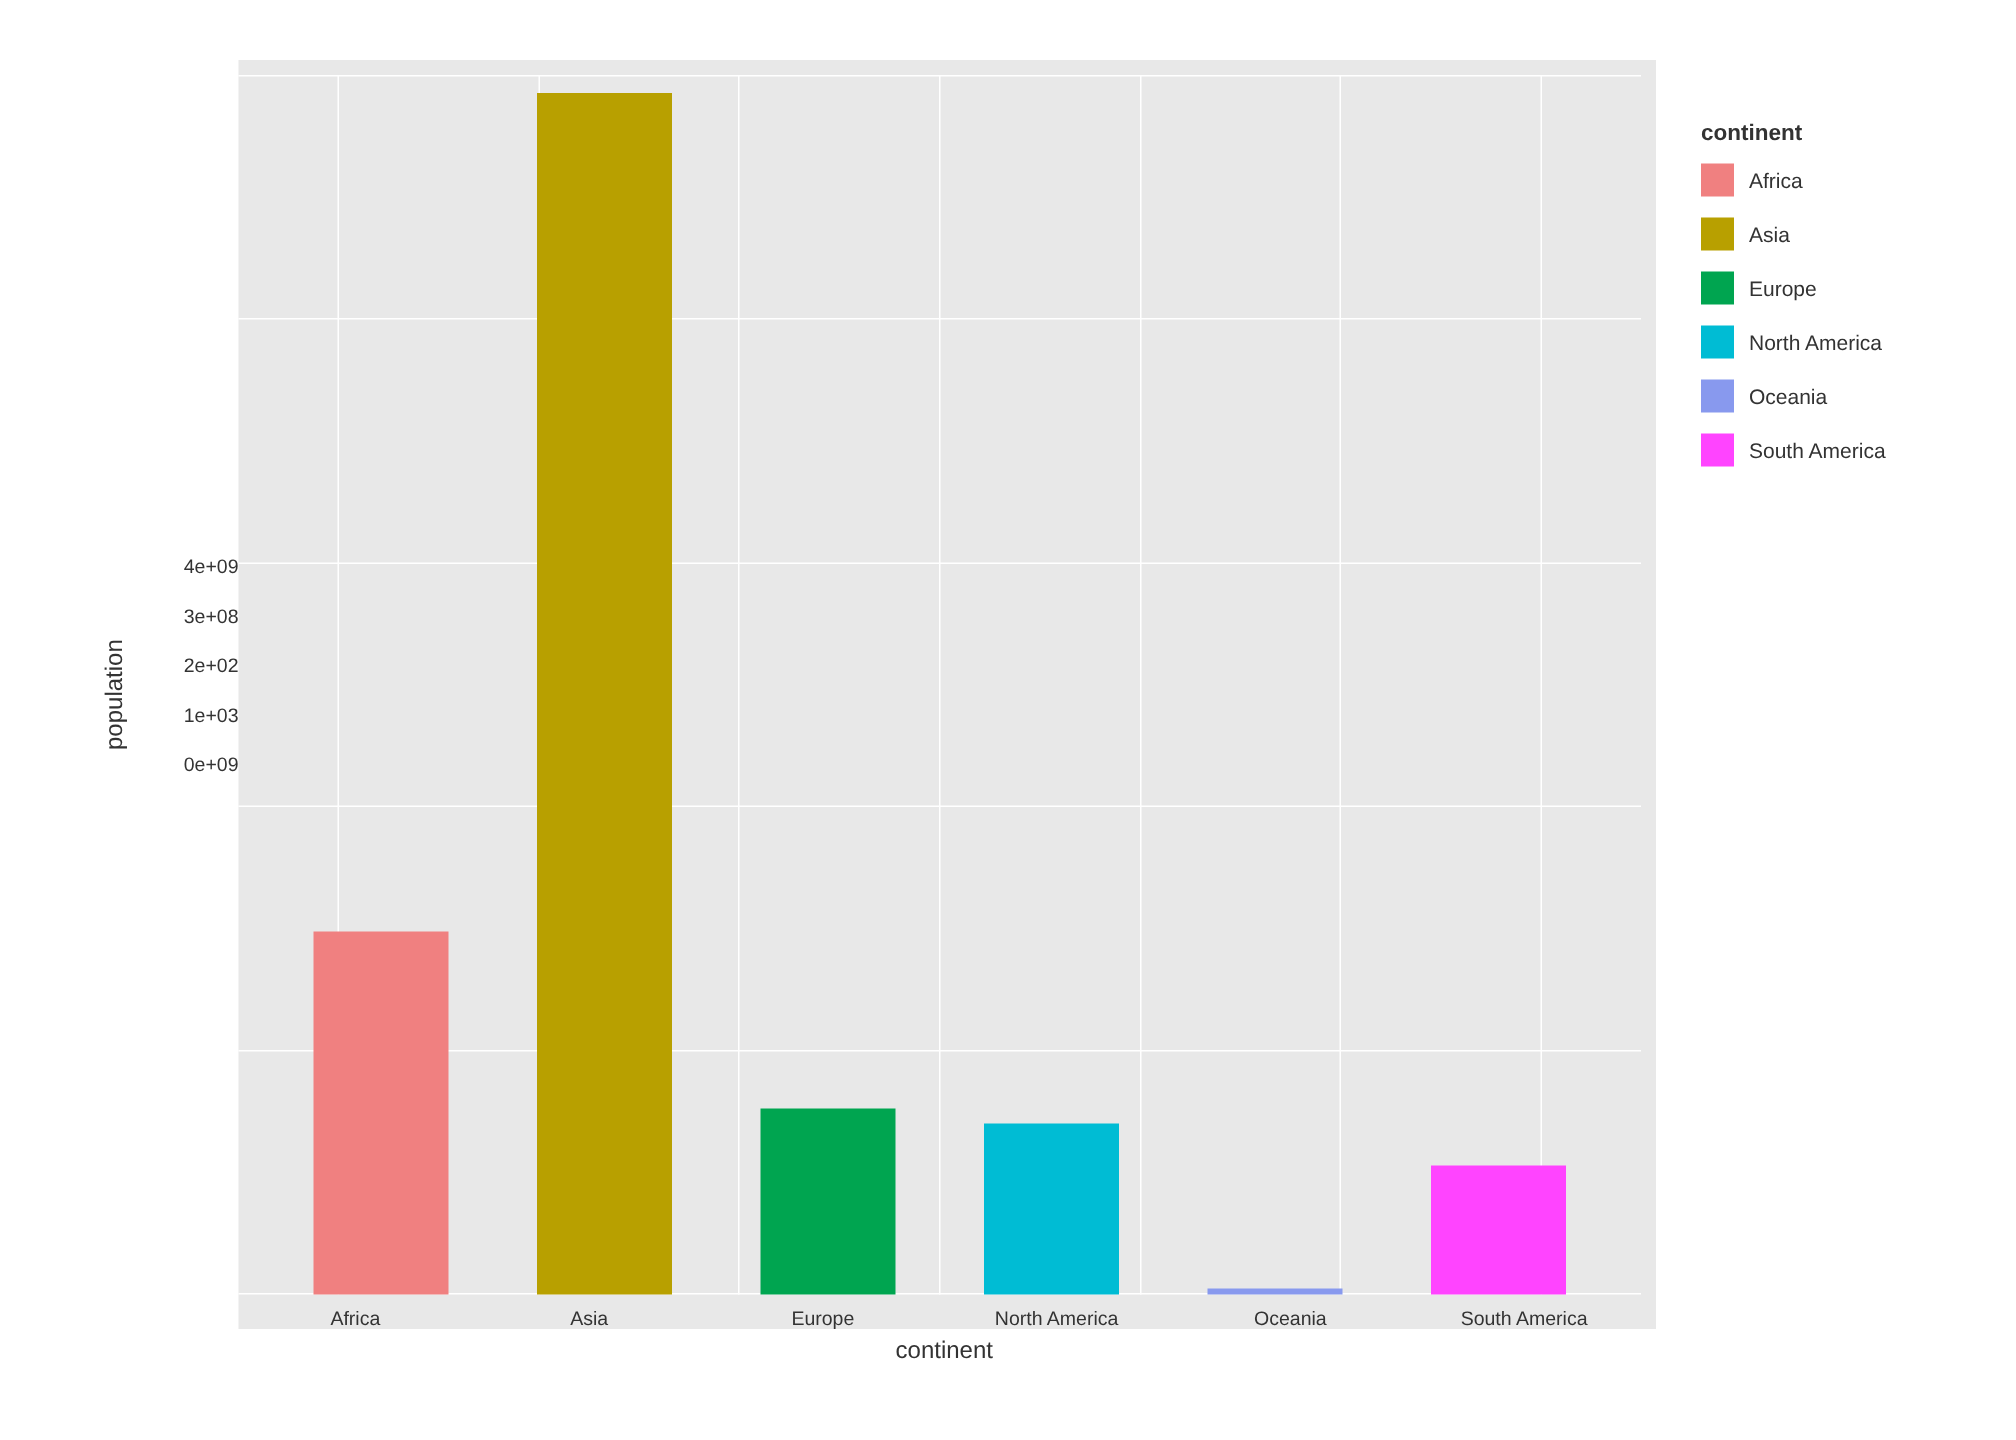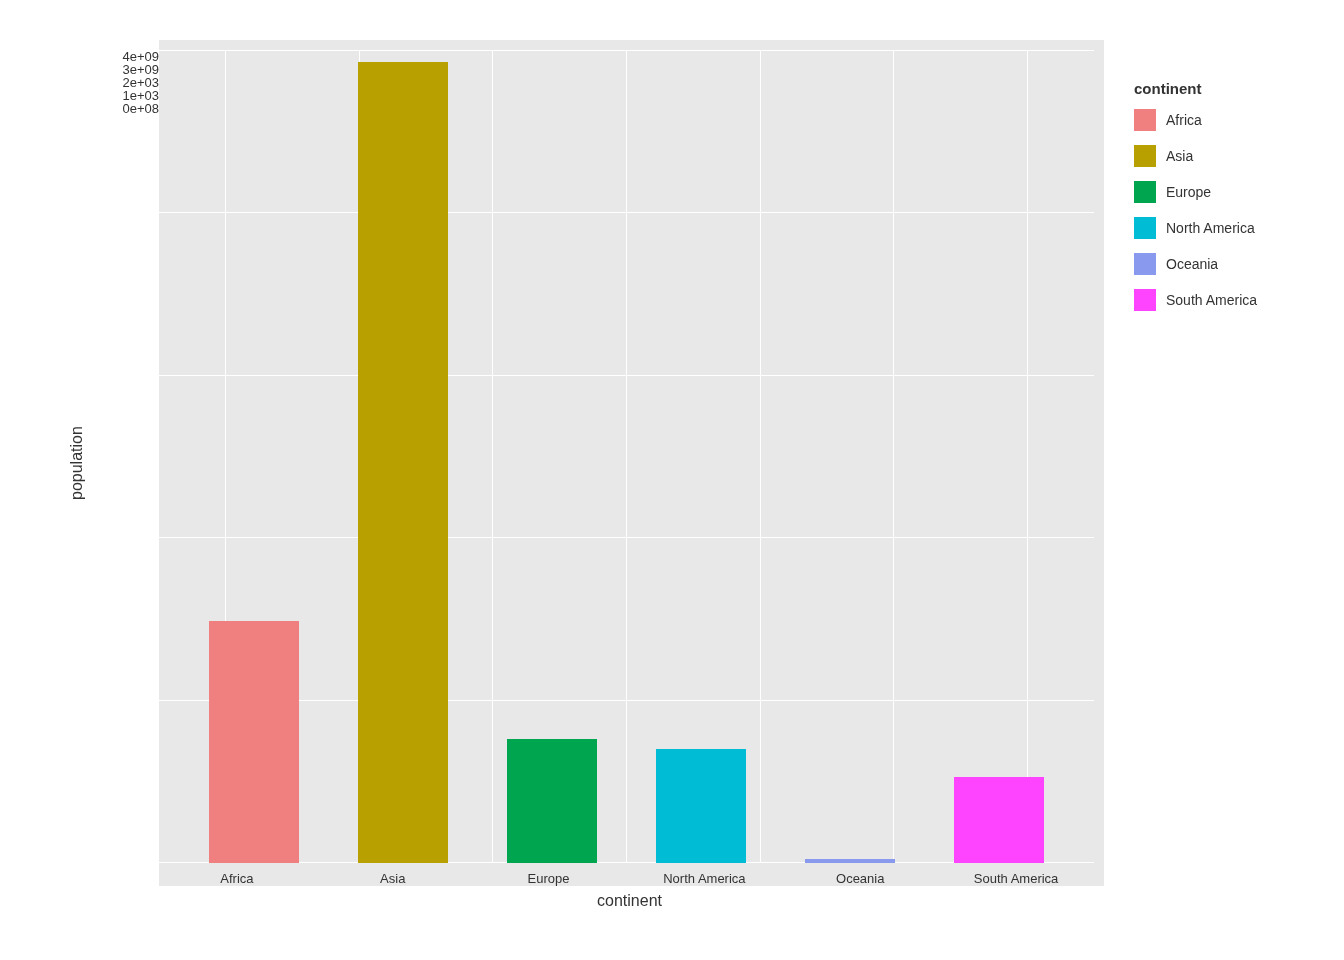--- a/index.html
+++ b/index.html
@@ -40,25 +40,26 @@
       color: #333;
       padding: 0 8px;
       display: flex;
       align-items: center;
       justify-content: center;
       min-width: 30px;
     }
     .y-axis-ticks {
       display: flex;
       flex-direction: column;
-      justify-content: flex-start;
+      justify-content: center;
       align-items: flex-end;
       padding-bottom: 50px;
       padding-top: 10px;
       min-width: 65px;
+      gap: 20px;
     }
     .y-tick {
       font-size: 13px;
       color: #333;
       text-align: right;
       line-height: 1;
     }
     .plot-panel {
       flex: 1;
       background: #e8e8e8;
@@ -180,24 +181,24 @@
 <body>
 
 <div class="chart-container">
   <div class="chart-area">
     <div class="plot-with-yaxis">
 
       <div class="y-axis-label">population</div>
 
       <div class="y-axis-ticks">
         <div class="y-tick">4e+09</div>
-        <div class="y-tick">3e+09</div>
-        <div class="y-tick">2e+03</div>
+        <div class="y-tick">3e+08</div>
+        <div class="y-tick">2e+02</div>
         <div class="y-tick">1e+03</div>
-        <div class="y-tick">0e+08</div>
+        <div class="y-tick">0e+09</div>
       </div>
 
       <div class="plot-panel">
         <div class="grid-and-bars">
 
           <div class="grid-lines">
             <div class="grid-line"></div>
             <div class="grid-line"></div>
             <div class="grid-line"></div>
             <div class="grid-line"></div>

